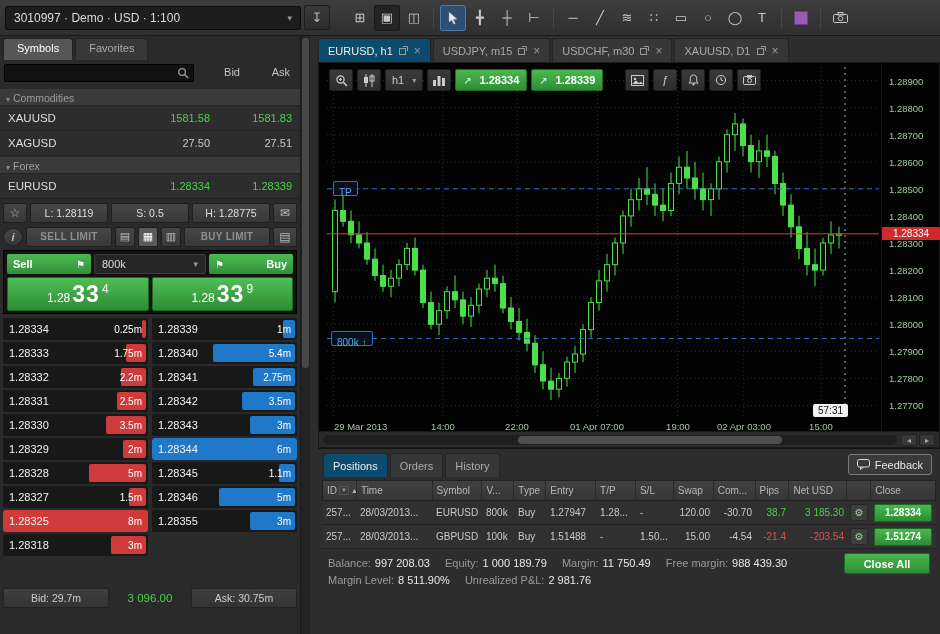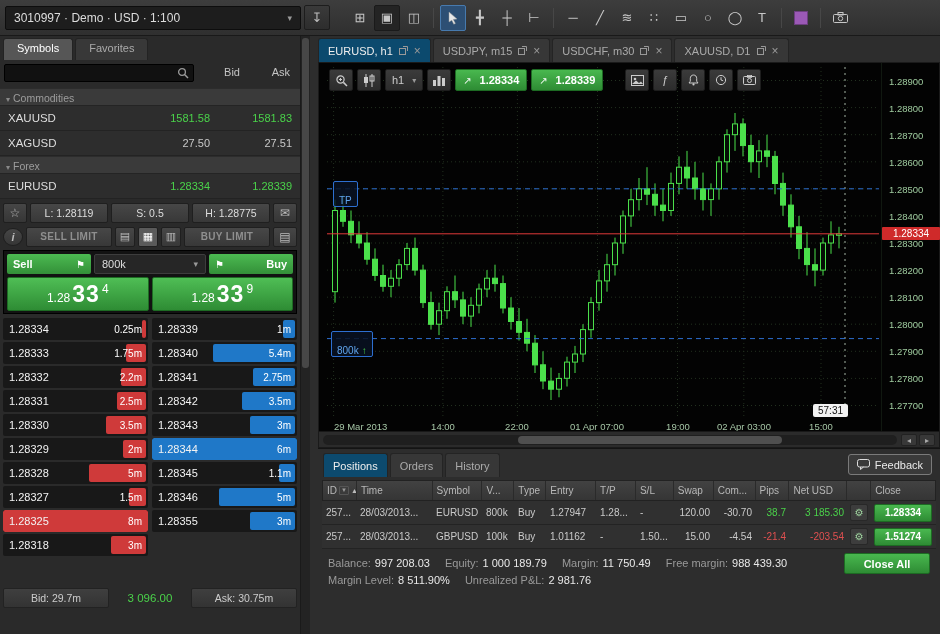--- a/index.html
+++ b/index.html
@@ -86,21 +86,21 @@
   .bdash{stroke:#2d6fd0;stroke-width:1;stroke-dasharray:5,4}
   .vdash{stroke:#d8ecd8;stroke-width:1;stroke-dasharray:2,4;opacity:.75}
   .rline{stroke:#e03a3a;stroke-width:1}
   .chart-toolbar{position:absolute;left:10px;top:6px;display:flex;gap:4px;z-index:6;align-items:center}
   .cbtn{height:22px;background:linear-gradient(#3b3b3b,#2c2c2c);border:1px solid #1d1d1d;border-radius:2px;color:#ccc;display:flex;align-items:center;gap:8px;padding:0 6px;font-size:11px}
   .cbtn.sq{width:24px;justify-content:center;padding:0}
   .cbtn .caret{font-size:8px;color:#999}
   .cbtn.price{background:linear-gradient(#49b84f,#2e8c34);border-color:#1d6b23;color:#fff;font-weight:bold;min-width:72px;justify-content:center}
   .cbtn.price .ne{font-weight:normal;font-size:10px}
   .gap14{width:14px}
-  .line-label{position:absolute;z-index:5;background:rgba(8,18,34,.85);border:1px solid #2d6fd0;color:#5fa4ec;font-size:10px;padding:12px 5px;height:15px;line-height:14px;border-radius:2px}
+  .line-label{position:absolute;z-index:5;background:rgba(8,18,34,.85);border:1px solid #2d6fd0;color:#5fa4ec;font-size:10px;padding:4px 5px;height:15px;line-height:14px;border-radius:2px}
   .tp-label{left:14px}
   .pos-label{left:12px}
   .pos-label .uparr{color:#4ad24a;margin-left:3px}
   .countdown{position:absolute;z-index:5;background:#f2f2f2;color:#111;font-size:10px;padding:1px 5px;border-radius:2px}
   .x-axis{position:absolute;left:8px;top:358px;width:552px;height:13px}
   .xlab{position:absolute;top:0;transform:translateX(-50%);color:#a6c6a6;font-size:9.5px;white-space:nowrap}
   .xlab.first{transform:none}
   .price-axis{position:absolute;right:0;top:0;width:58px;height:370px;background:#030303;border-left:1px solid #101810}
   .ytick{position:absolute;left:7px;color:#9fcb9f;font-size:9.5px}
   .ptag{position:absolute;left:0;width:58px;background:#cf2a2a;color:#fff;font-size:10px;text-align:center;padding:1px 0;border-radius:1px}
@@ -773,21 +773,21 @@
           <span class="pcell num pos" style="width:58px">3 185.30</span>
           <span class="pcell" style="width:24px;padding:0 2px"><button class="gear-btn"><span>⚙</span></button></span>
           <span class="pcell" style="width:64px;padding:0 2px"><button class="close-pos-btn">1.28334</button></span>
         </div>
         <div class="prow">
           <span class="pcell" style="width:34px">257...</span>
           <span class="pcell" style="width:76px">28/03/2013...</span>
           <span class="pcell" style="width:50px">GBPUSD</span>
           <span class="pcell" style="width:32px">100k</span>
           <span class="pcell" style="width:32px">Buy</span>
-          <span class="pcell" style="width:50px">1.01162</span>
+          <span class="pcell" style="width:50px">1.51488</span>
           <span class="pcell" style="width:40px">-</span>
           <span class="pcell" style="width:38px">1.50...</span>
           <span class="pcell num" style="width:40px">15.00</span>
           <span class="pcell num" style="width:42px">-4.54</span>
           <span class="pcell num neg" style="width:34px">-21.4</span>
           <span class="pcell num neg" style="width:58px">-203.54</span>
           <span class="pcell" style="width:24px;padding:0 2px"><button class="gear-btn"><span>⚙</span></button></span>
           <span class="pcell" style="width:64px;padding:0 2px"><button class="close-pos-btn">1.51274</button></span>
         </div>
       </div>

